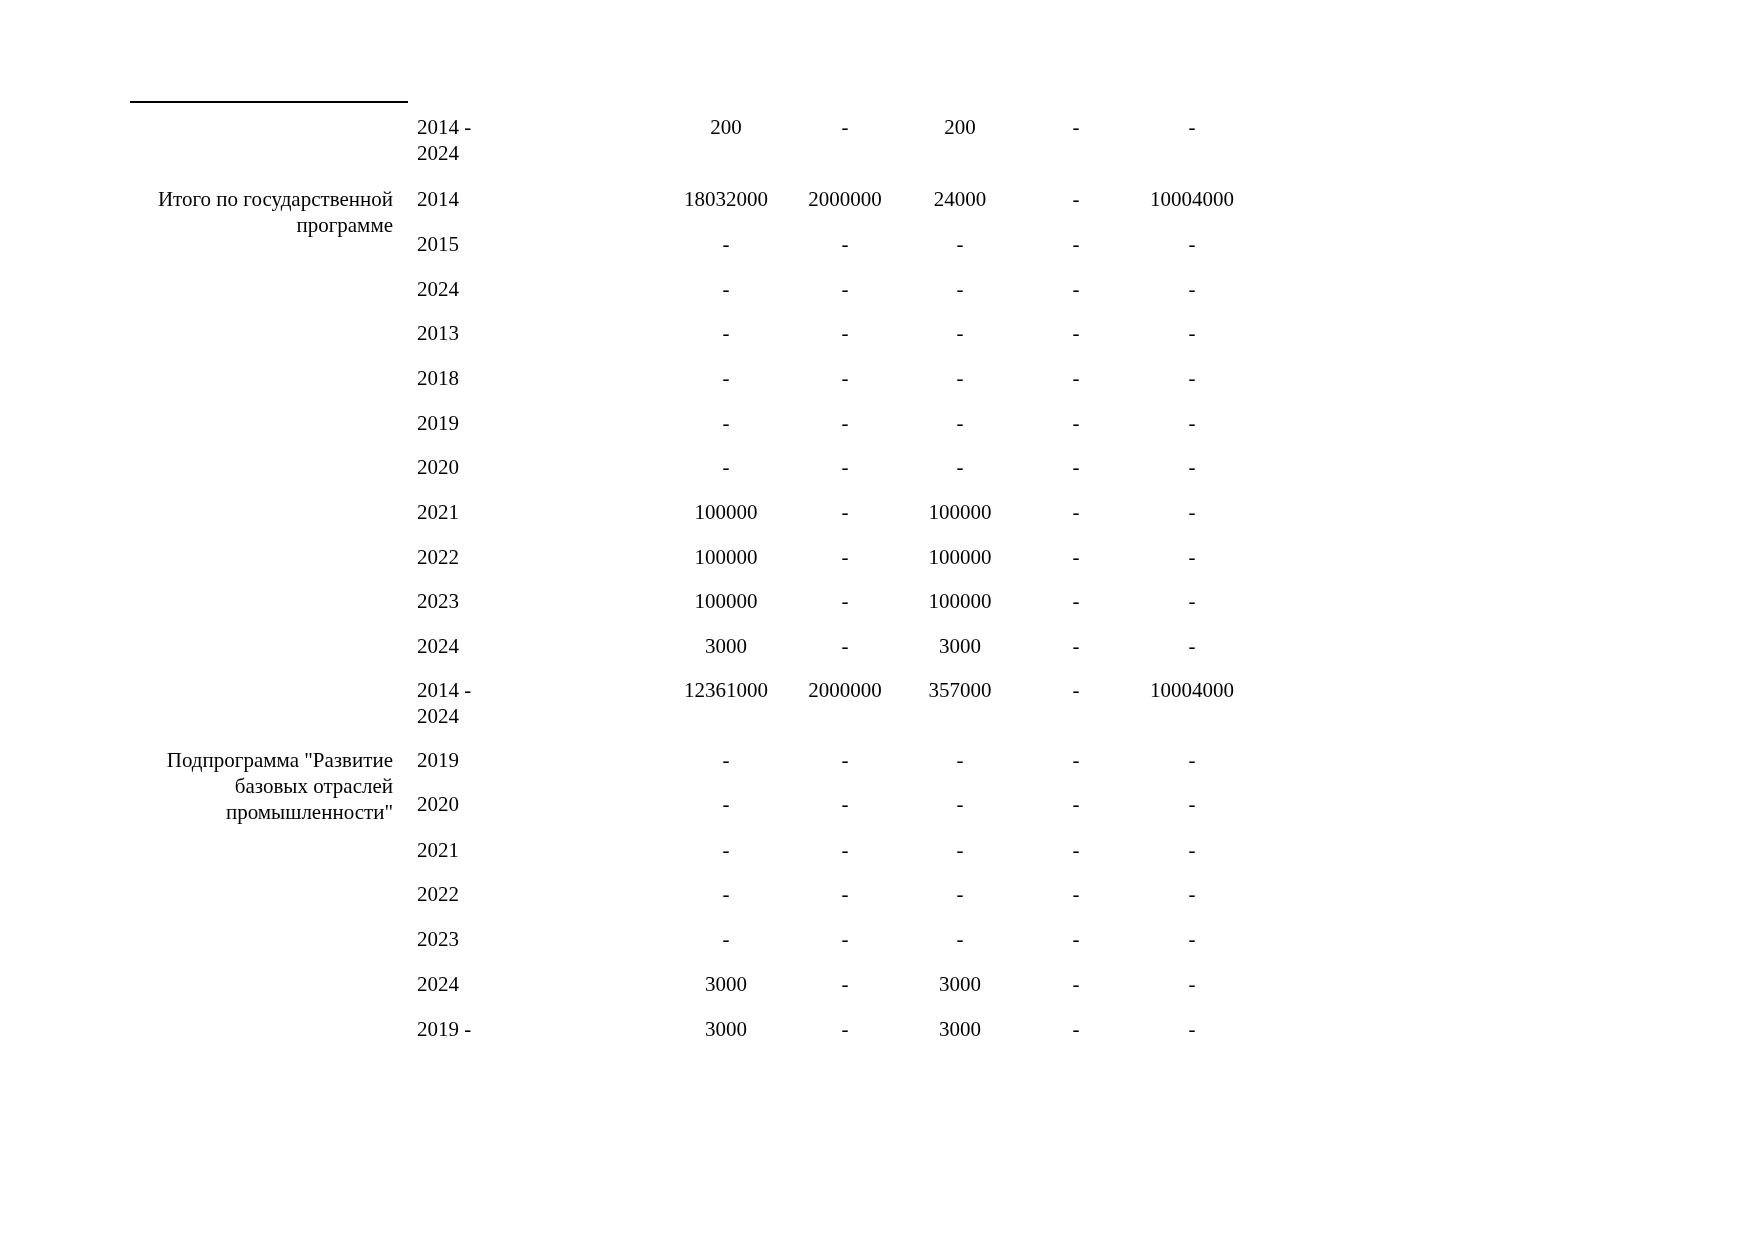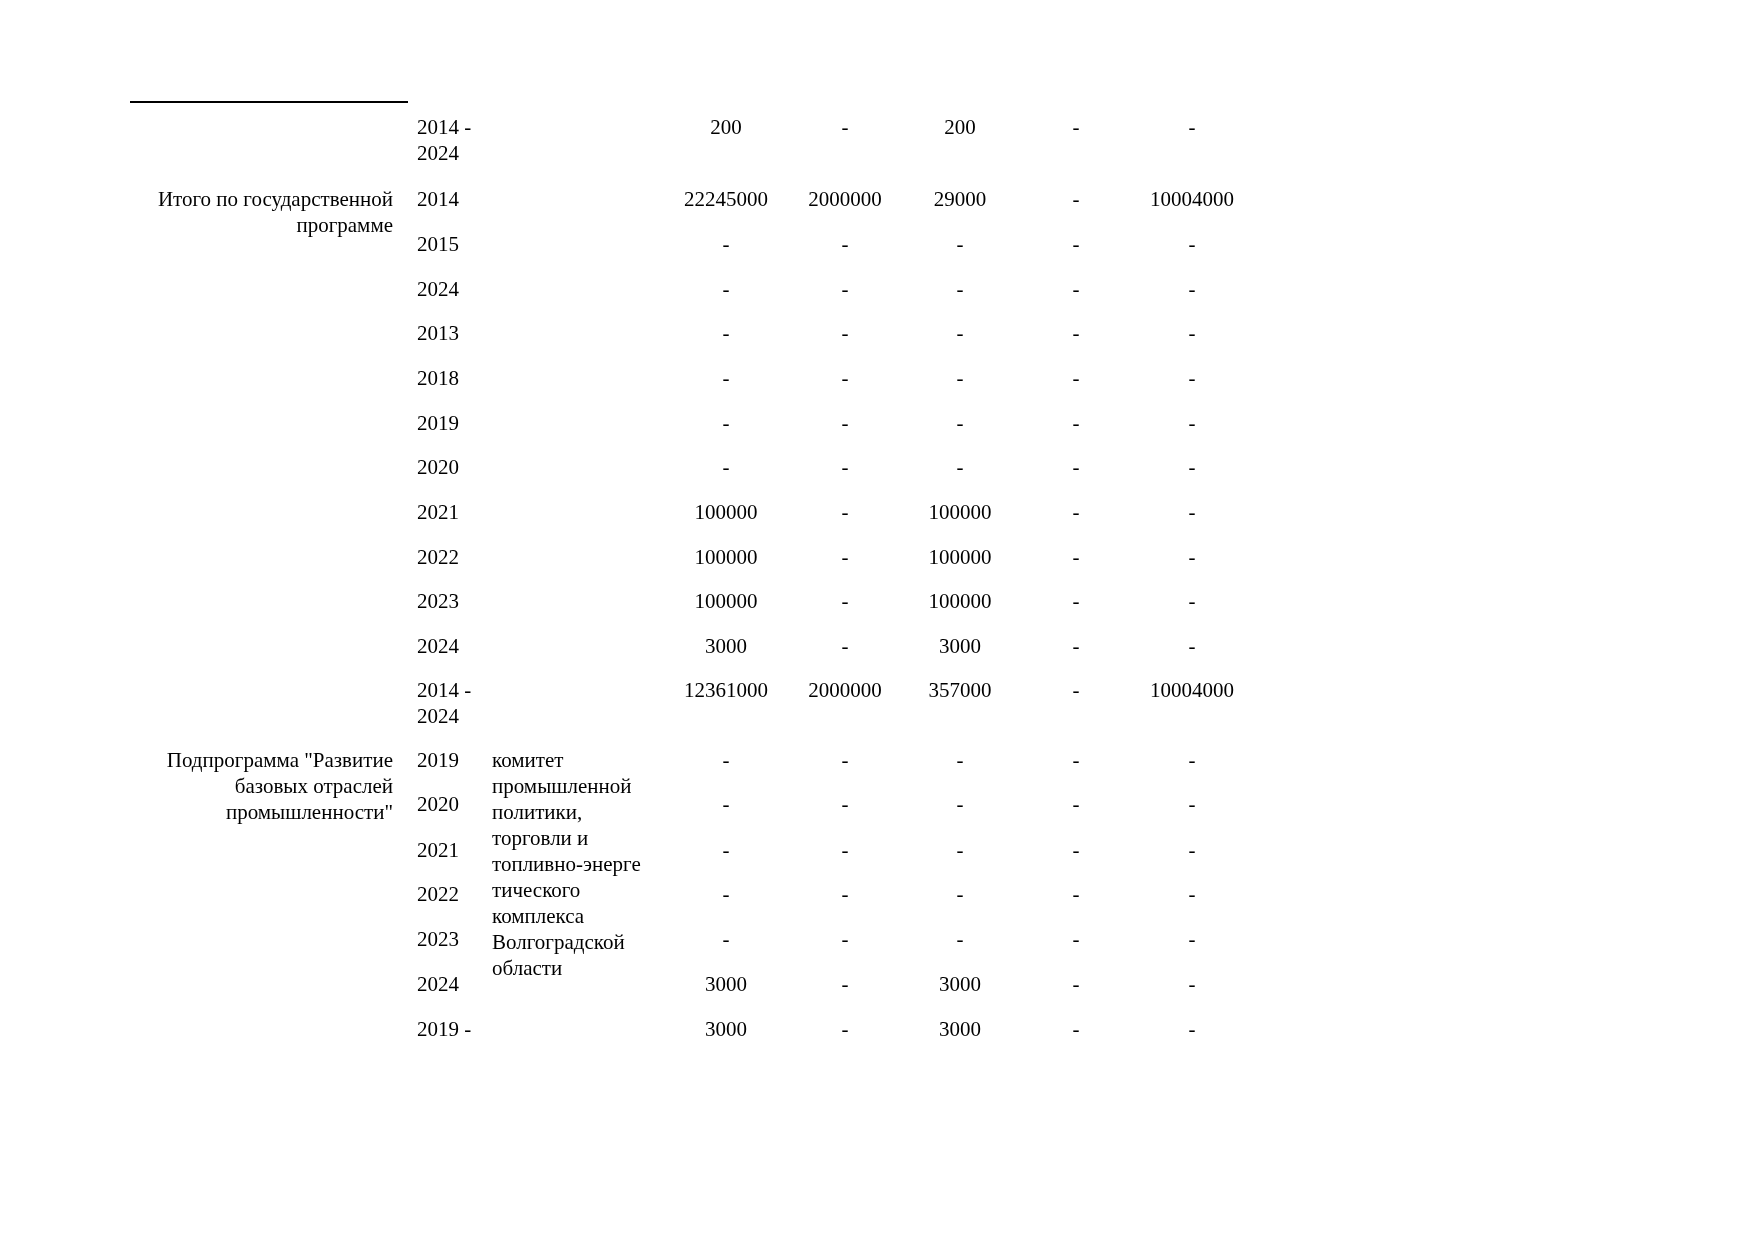--- a/index.html
+++ b/index.html
@@ -37,46 +37,35 @@
 </head>
 <body>
 
 <div class="page">
 
   <div class="rule"></div>
 
   <div class="label" style="top:186px">Итого по государственной программе</div>
   <div class="label" style="top:747px">Подпрограмма "Развитие базовых отраслей промышленности"</div>
 
-  <div class="executor" style="top:747px">
-    <div>комитет</div>
-    <div>промышленной</div>
-    <div>политики,</div>
-    <div>торговли и</div>
-    <div>топливно-энерге</div>
-    <div>тического</div>
-    <div>комплекса</div>
-    <div>Волгоградской</div>
-    <div>области</div>
-  </div>
 
   <div class="row" style="top:114px">
     <span class="cell year">2014 - 2024</span>
     <span class="cell c1">200</span>
     <span class="cell c2">-</span>
     <span class="cell c3">200</span>
     <span class="cell c4">-</span>
     <span class="cell c5">-</span>
   </div>
 
   <div class="row" style="top:186px">
     <span class="cell year">2014</span>
-    <span class="cell c1">22245000</span>
+    <span class="cell c1">18032000</span>
     <span class="cell c2">2000000</span>
-    <span class="cell c3">29000</span>
+    <span class="cell c3">24000</span>
     <span class="cell c4">-</span>
     <span class="cell c5">10004000</span>
   </div>
 
   <div class="row" style="top:231px">
     <span class="cell year">2015</span>
     <span class="cell c1">-</span>
     <span class="cell c2">-</span>
     <span class="cell c3">-</span>
     <span class="cell c4">-</span>

